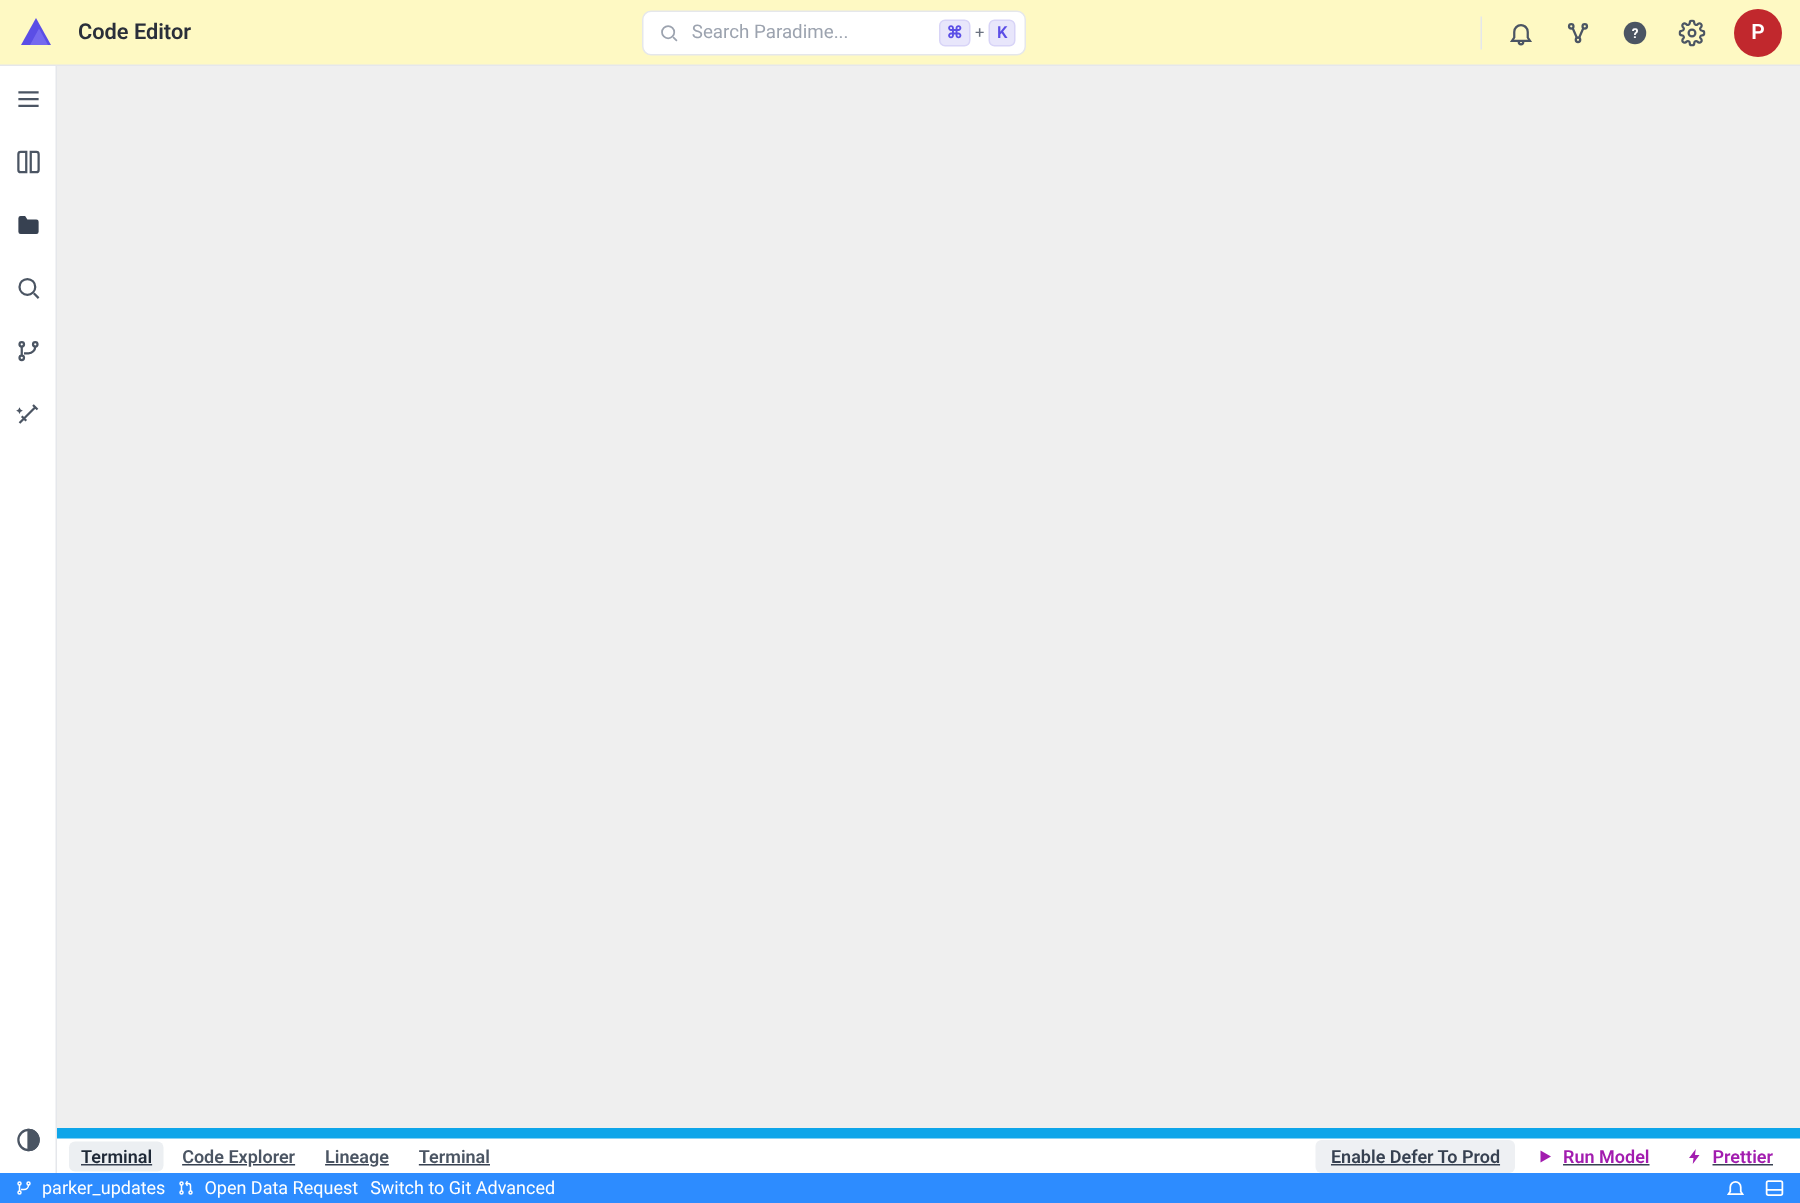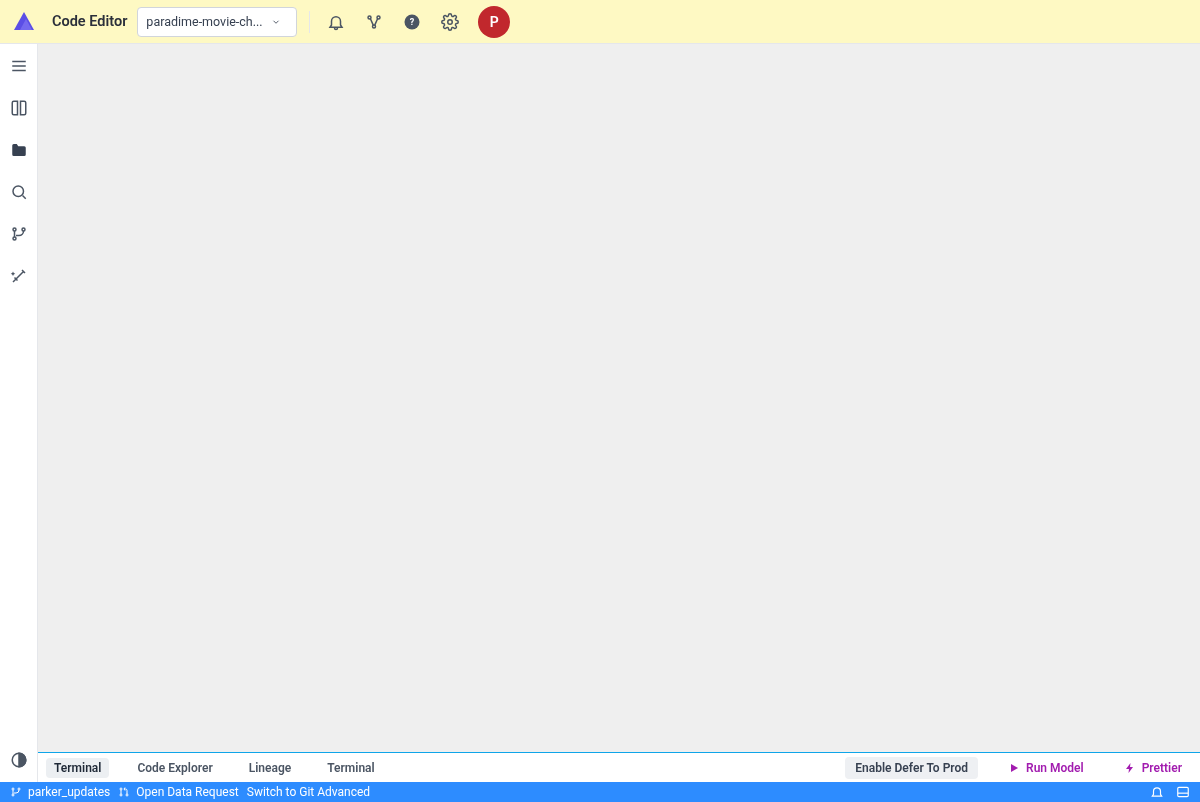--- a/index.html
+++ b/index.html
@@ -145,28 +145,29 @@
   background: #fff;
 }
 .editor-area {
   flex: 1;
   background: #efefef;
 }
 
 
 .panel-bar {
   height: 30px;
-  border-top: 1px solid #0ea5e9;
+  border-top: 7px solid #0ea5e9;
   display: flex;
   align-items: center;
   padding: 0 8px;
-  gap: 20px;
+  gap: 4px;
   background: #fff;
   font-size: 12px;
   color: #374151;
+  text-decoration: underline;
 }
 .panel-tab {
   padding: 3px 8px;
   border-radius: 4px;
   color: #4b5563;
   font-weight: 600;
   cursor: pointer;
 }
 .panel-tab.active { background: #eceff2; color: #1f2937; }
 
@@ -215,28 +216,36 @@
 
 <div class="header">
   <div class="logo">
     <svg viewBox="0 0 24 24" fill="none">
       <path d="M12 2 L22 20 L2 20 Z" fill="#5b4ee6"></path>
       <path d="M14 9 L20 20 L8 20 Z" fill="#7a6ef0" opacity="0.85"></path>
     </svg>
   </div>
   <div class="page-title">Code Editor</div>
 
+  <div class="header-center">
+    <div class="search-box">
+      <svg class="search-icon" viewBox="0 0 24 24" fill="none" stroke="currentColor" stroke-width="2">
+        <circle cx="11" cy="11" r="7"></circle>
+          <path d="M21 21l-4.3-4.3"></path>
+      </svg>
+      <span class="placeholder">Search Paradime...</span>
+      <span class="kbd-group">
+        <span class="kbd">⌘</span>
+        <span class="plus">+</span>
+        <span class="kbd">K</span>
+      </span>
+    </div>
+  </div>
 
   <div class="header-right">
-    <div class="workspace-select">
-      <span class="label">paradime-movie-ch...</span>
-      <svg class="caret" viewBox="0 0 24 24" fill="none" stroke="currentColor" stroke-width="2">
-          <path d="M6 9l6 6 6-6"></path>
-        </svg>
-    </div>
     <div class="vsep"></div>
     <div class="icon-btn">
       <svg viewBox="0 0 24 24" fill="none" stroke="currentColor" stroke-width="2">
           <path d="M18 16v-5a6 6 0 10-12 0v5l-2 3h16l-2-3z"></path>
           <path d="M10 20a2 2 0 004 0"></path>
         </svg>
     </div>
     <div class="icon-btn">
       <svg viewBox="0 0 24 24" fill="none" stroke="currentColor" stroke-width="2">
           <circle cx="6" cy="6" r="2"></circle>

